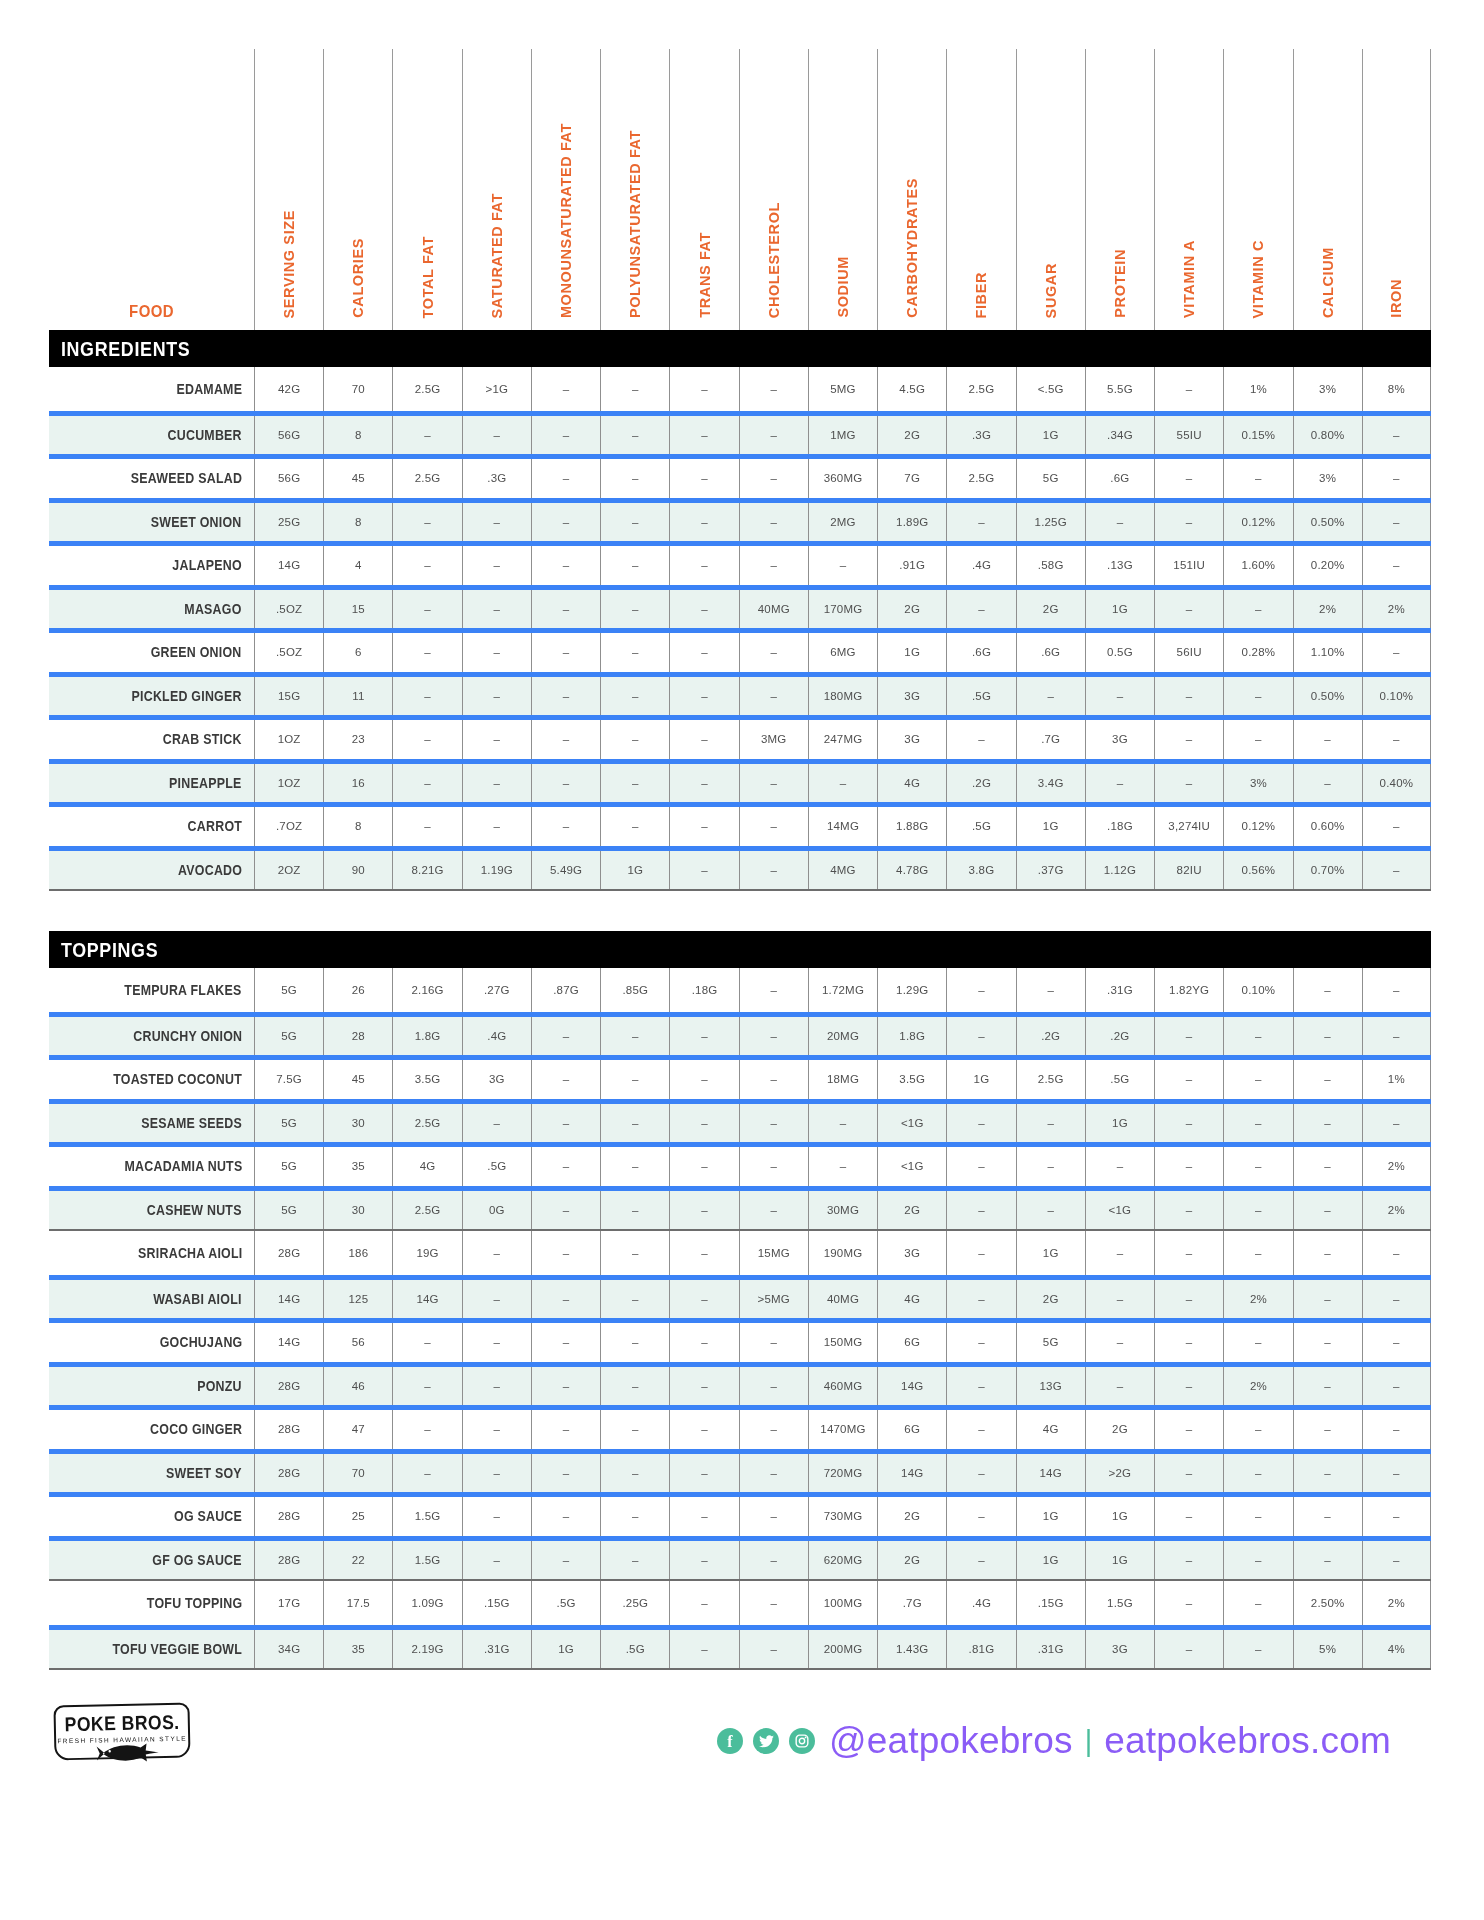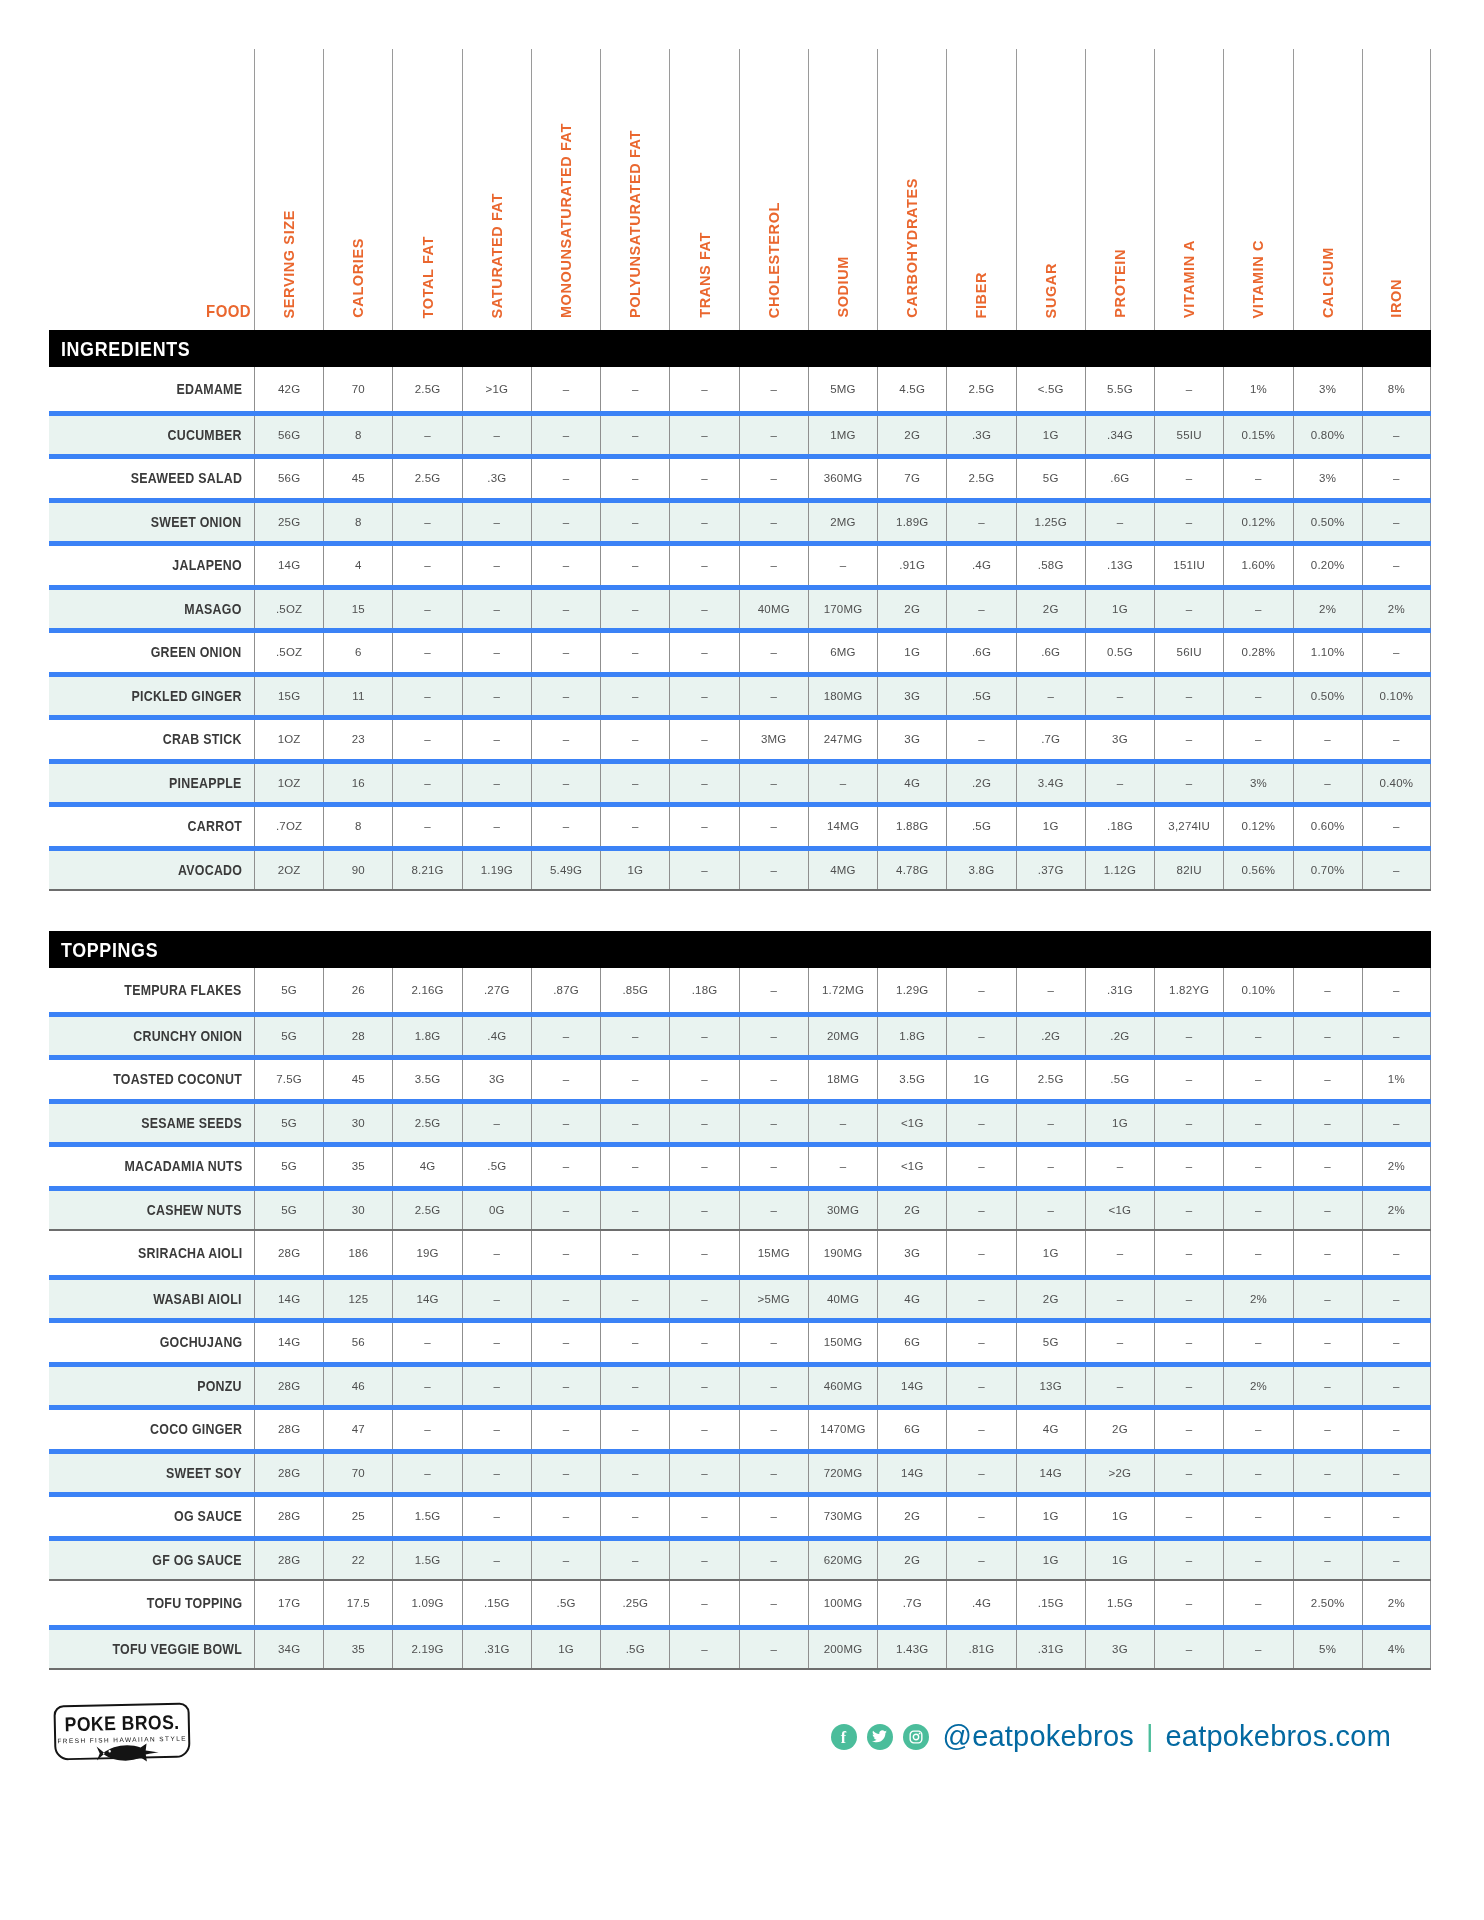--- a/index.html
+++ b/index.html
@@ -14,21 +14,21 @@
 
   
   .grid {
     display: grid;
     grid-template-columns: 205px repeat(17, 1fr);
   }
 
   
   .header-row { height: 281px; }
   .food-head {
-    display: flex; align-items: flex-end; justify-content: flex-end;
+    display: flex; align-items: flex-end; justify-content: center;
     padding-bottom: 8px;
   }
   .food-label {
     color: #ea672f; font-weight: bold; font-size: 17px;
     display: inline-block; transform: scaleX(.88); transform-origin: 50% 100%;
     letter-spacing: .5px;
   }
   .col-head {
     border-left: 1px solid #9a9a9a;
     display: flex; align-items: flex-end; justify-content: center;
@@ -103,21 +103,21 @@
 
   .social { display: flex; align-items: center; margin-right: 40px; margin-top: 16px; }
   .icon-circle {
     width: 26px; height: 26px; border-radius: 50%;
     background: #4bbd9b; color: #ffffff;
     display: flex; align-items: center; justify-content: center;
     margin-right: 10px; flex: 0 0 auto;
   }
   .fb-glyph { font-size: 16px; font-weight: bold; font-family: "Liberation Serif", serif; margin-top: 2px; }
   .handle, .website {
-    font-size: 29px; color: #0369a1; letter-spacing: .2px; white-space: nowrap;
+    font-size: 37px; color: #8b5cf6; letter-spacing: .2px; white-space: nowrap;
   }
   .handle { margin-left: 4px; }
   .pipe { font-size: 29px; color: #4bbd9b; margin: 0 12px; font-weight: 300; }
 </style>
 </head>
 <body>
 
 <div class="sheet">
 
   <div class="grid header-row">

